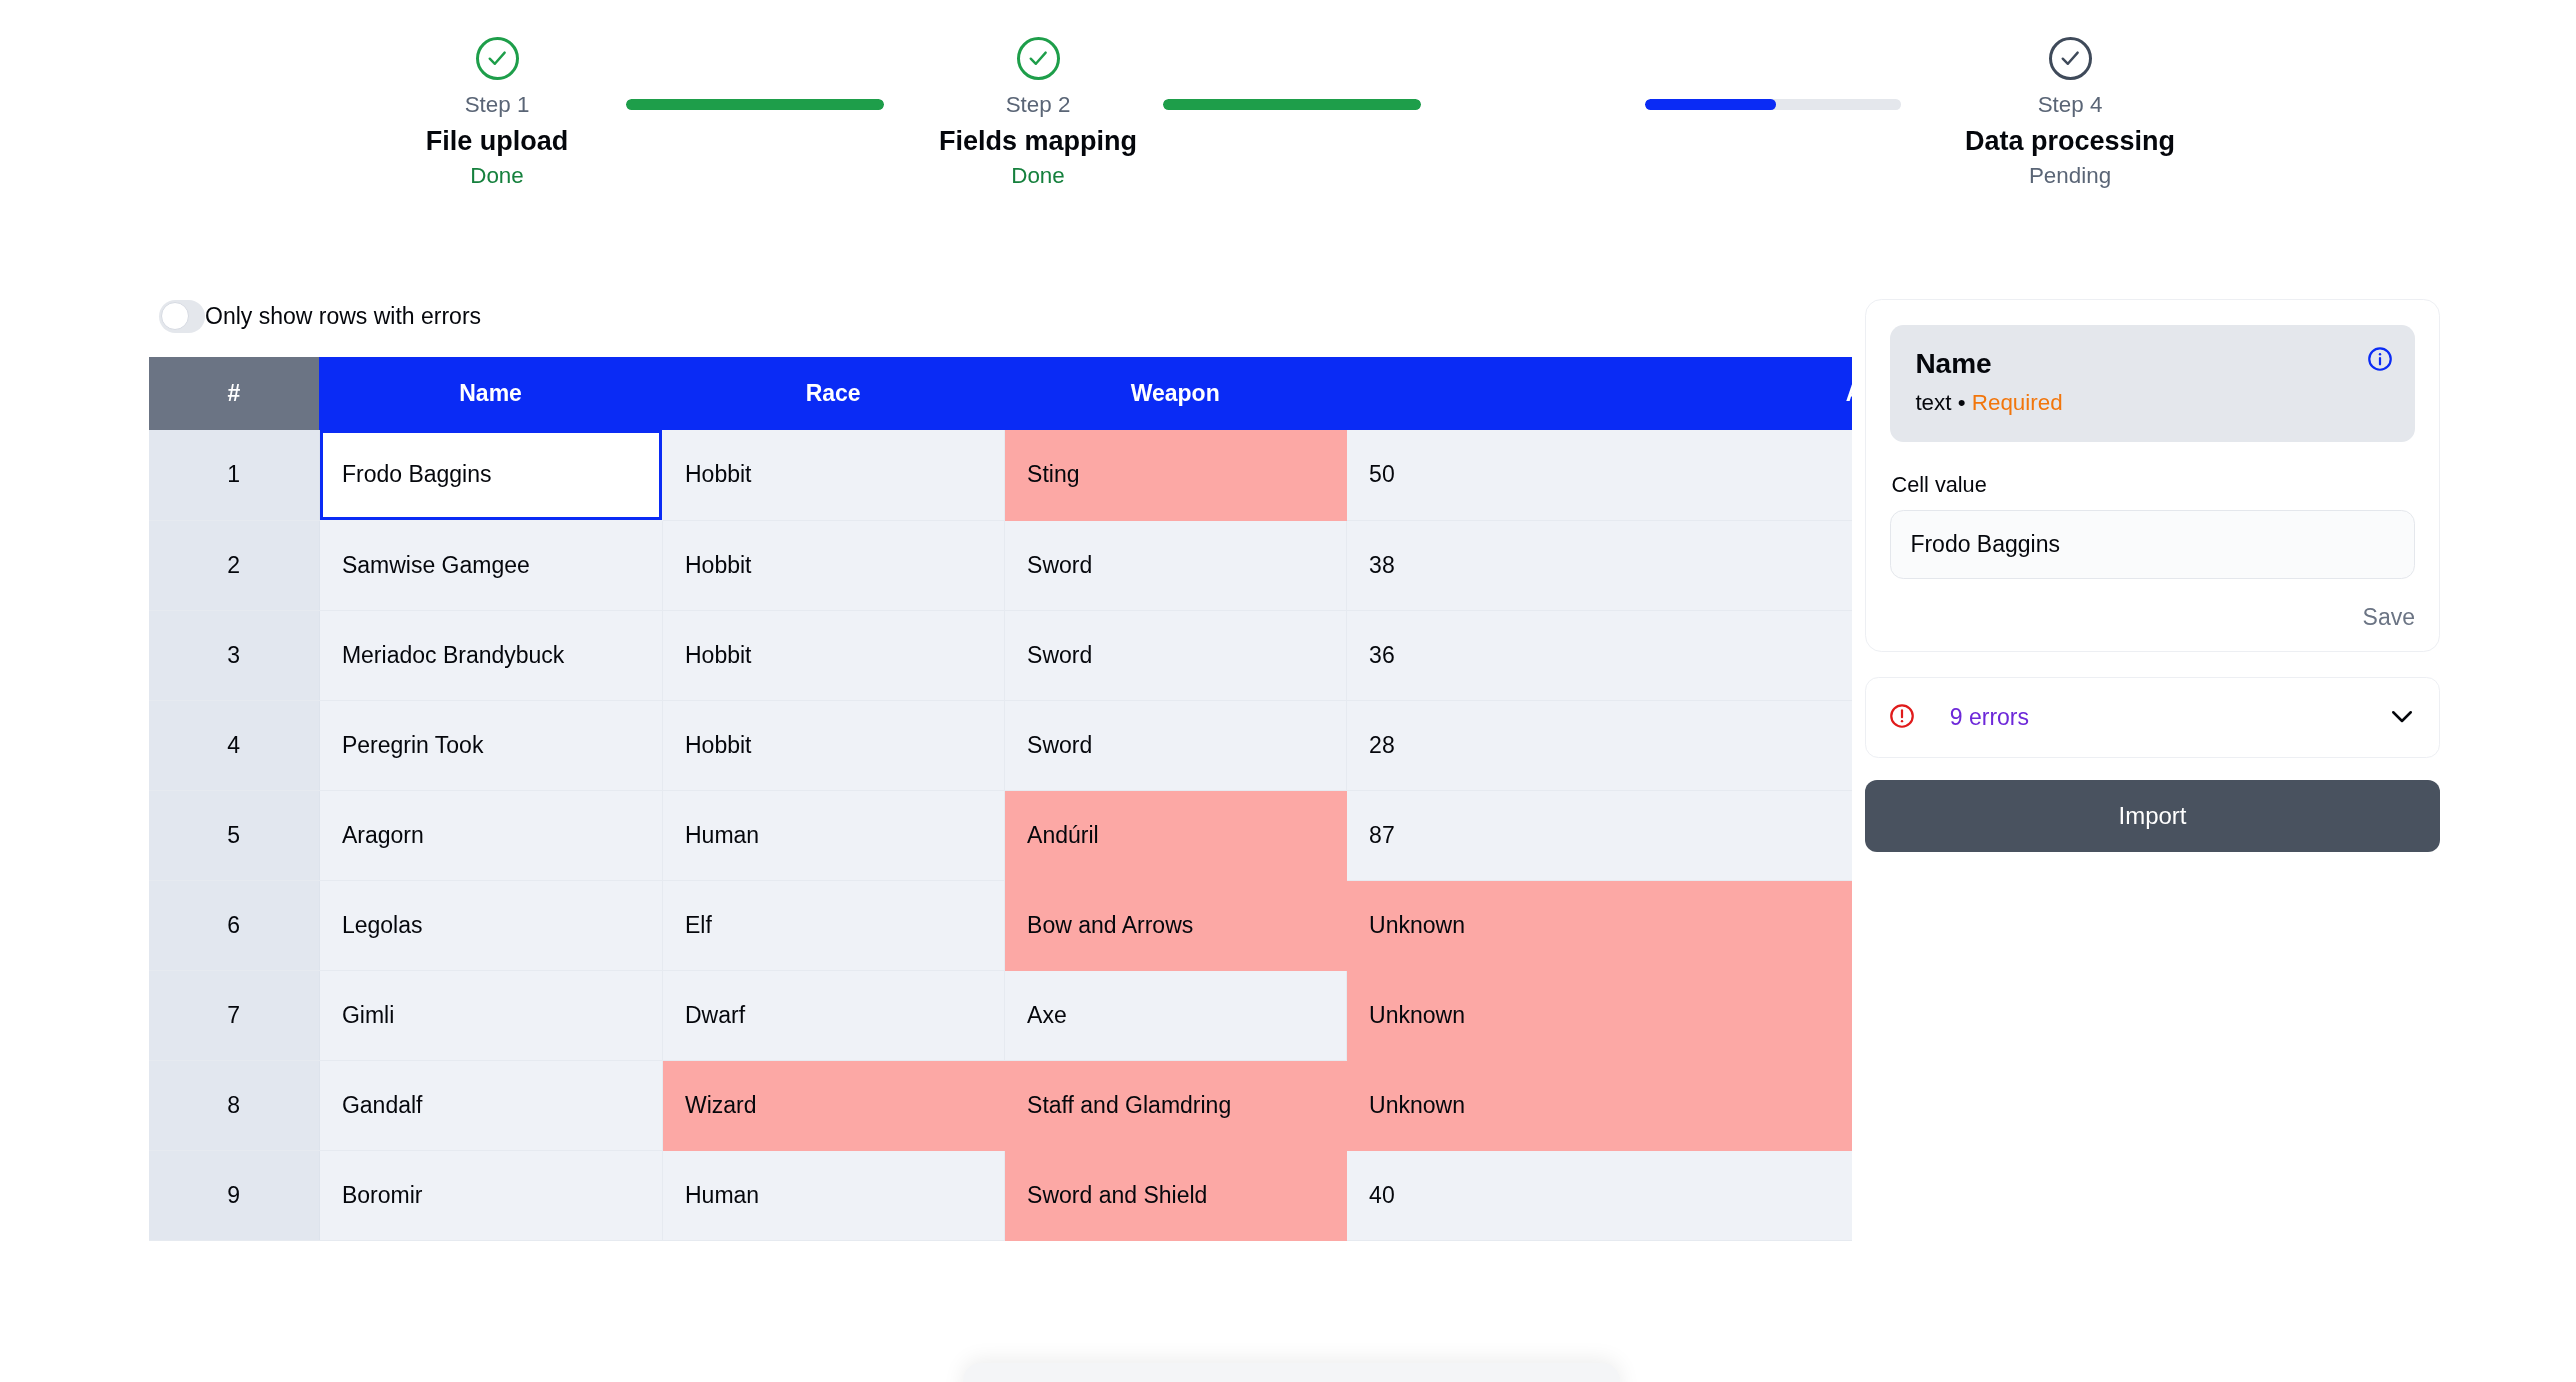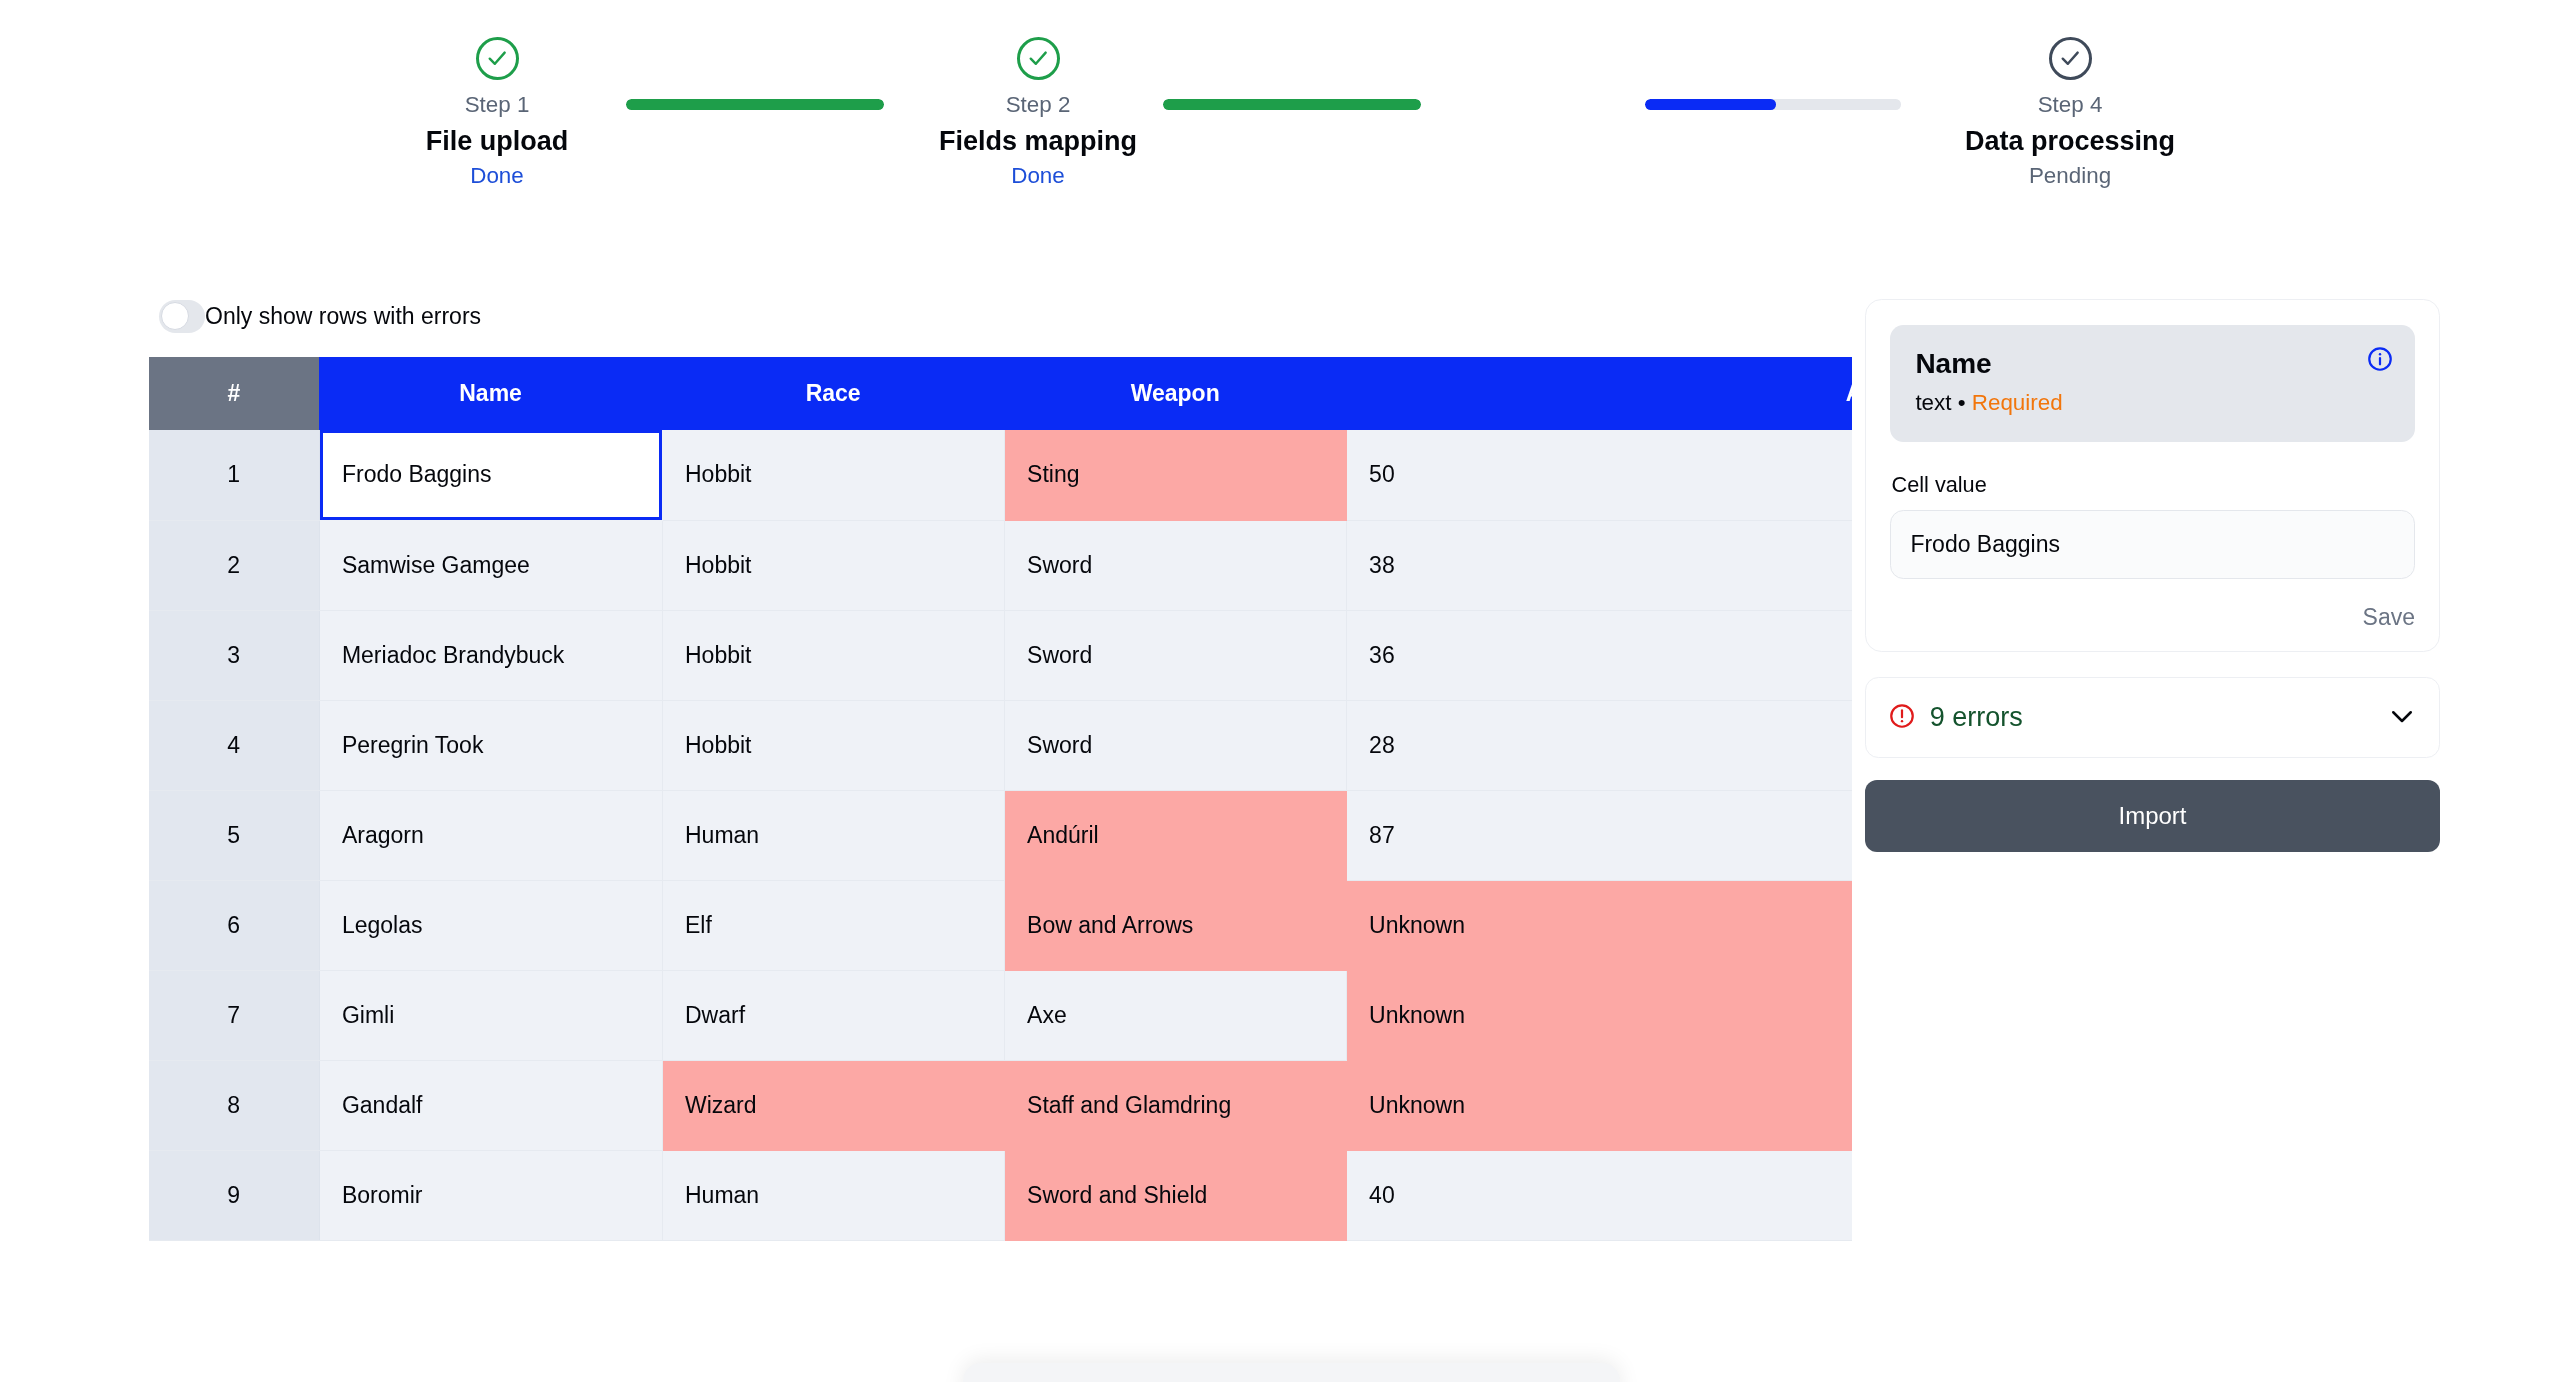--- a/index.html
+++ b/index.html
@@ -29,21 +29,21 @@
   .step-circle svg { display:block; }
   .step-circle.blue { border-color: #0a2bf5; }
   .step-circle.slate { border-color: #3f4a5a; }
   .step-num {
     font-size: 22.4px; color: #5a6576; margin-bottom: 7.5px; line-height: 1.1;
   }
   .step-title {
     font-size: 27px; font-weight: bold; color: #05070c; margin-bottom: 7.5px; line-height:1.15;
   }
   .step-status { font-size: 22.4px; line-height:1.1; }
-  .step-status.done { color: #1d4ed8; }
+  .step-status.done { color: #15803d; }
   .step-status.current { color: #0a2bf5; font-weight: bold; }
   .step-status.pending { color: #5a6576; }
 
   .connector {
     position: absolute; top: 99px;
     height: 10.5px; border-radius: 5.2px;
     background: #e4e7ec; overflow: hidden;
   }
   .connector .fill { height: 100%; border-radius: 5.2px; }
 
@@ -133,21 +133,21 @@
   .save-btn {
     background: none; border: none; font-size: 23px; color: #6b7484;
     font-family: "Liberation Sans", sans-serif; cursor: pointer; padding: 0;
   }
 
   .errors-bar {
     margin-top: 25.4px; height: 81px;
     background: #ffffff; border: 1.5px solid #edeff3; border-radius: 13.4px;
     display: flex; align-items: center; padding: 0 22.4px; gap: 13.4px;
   }
-  .errors-text { font-size: 27px; color: #14532d; flex: 1; }
+  .errors-text { font-size: 23px; color: #6d28d9; flex: 1; margin-left: 20px; }
   .chev { flex: none; }
 
   .import-btn {
     margin-top: 22.4px; width: 575px; height: 72px;
     background: #49525f; border: none; border-radius: 12px;
     color: #ffffff; font-size: 24px; font-family: "Liberation Sans", sans-serif;
     cursor: pointer;
   }
 </style>
 </head>

